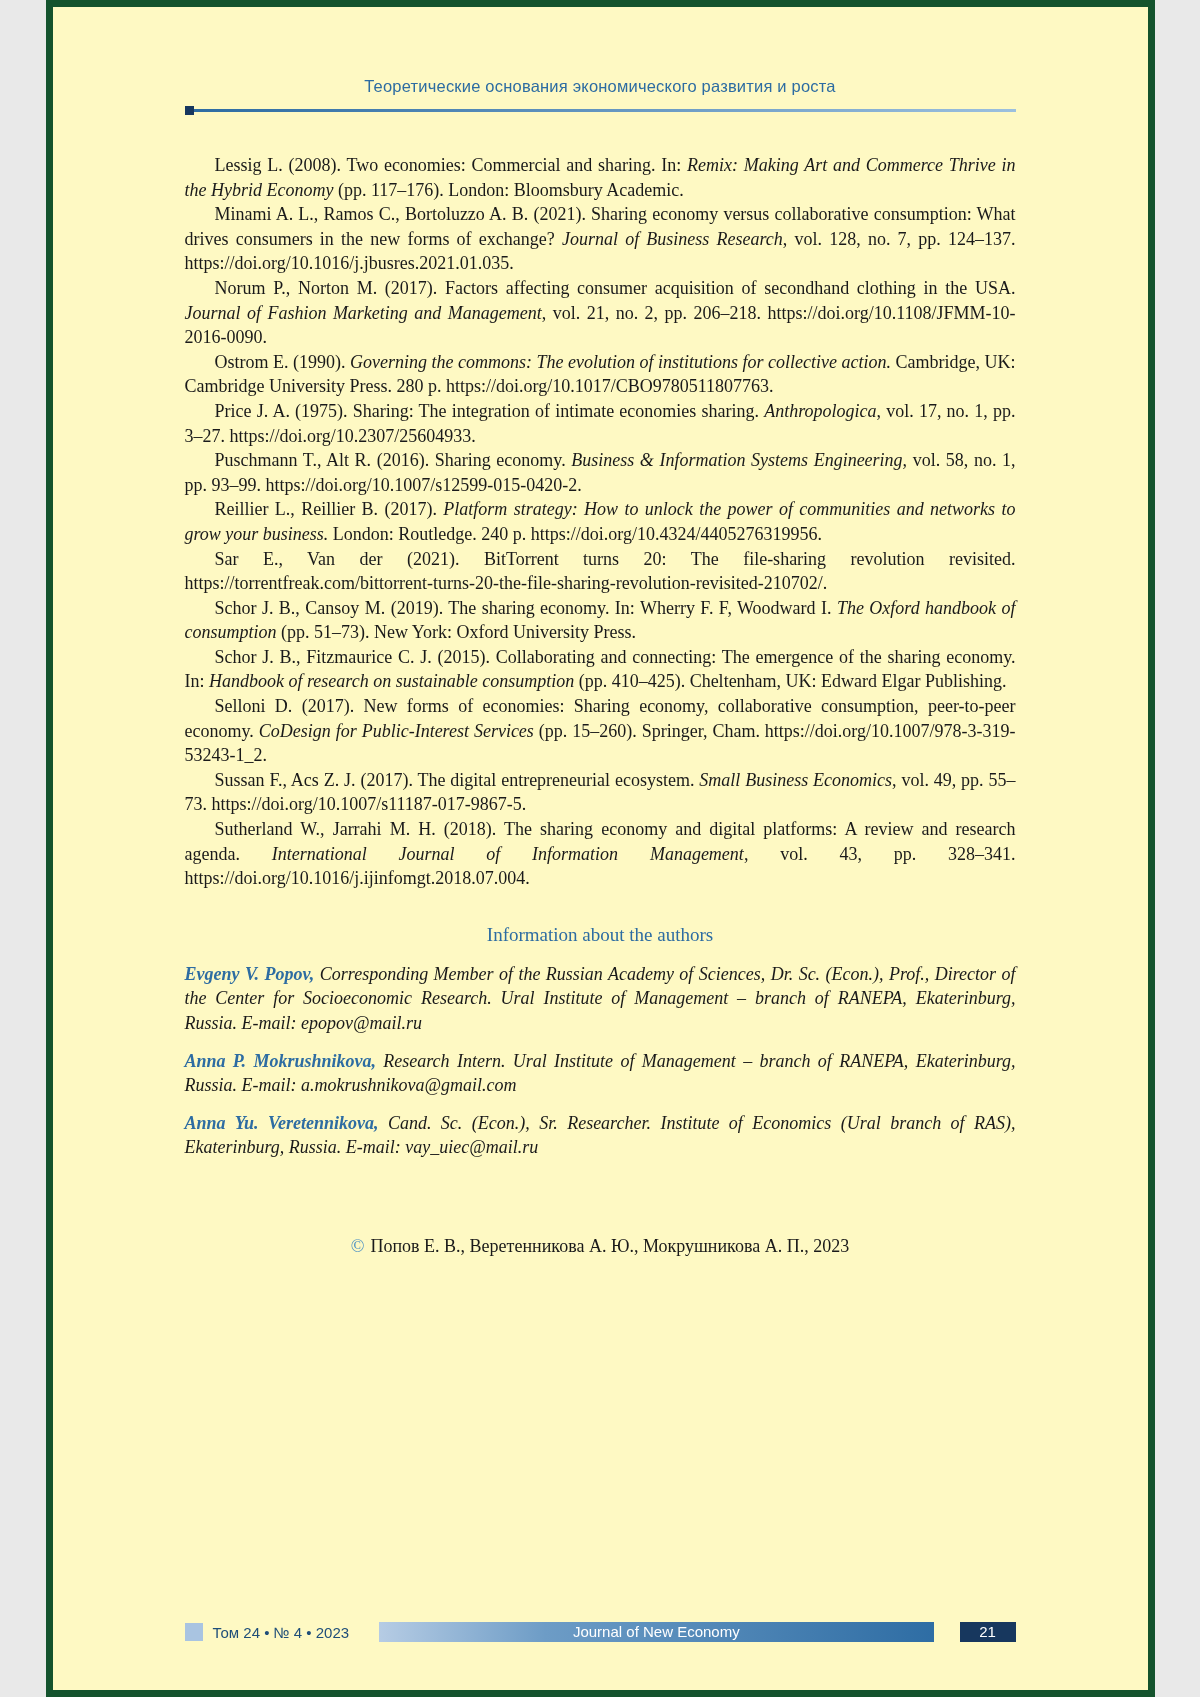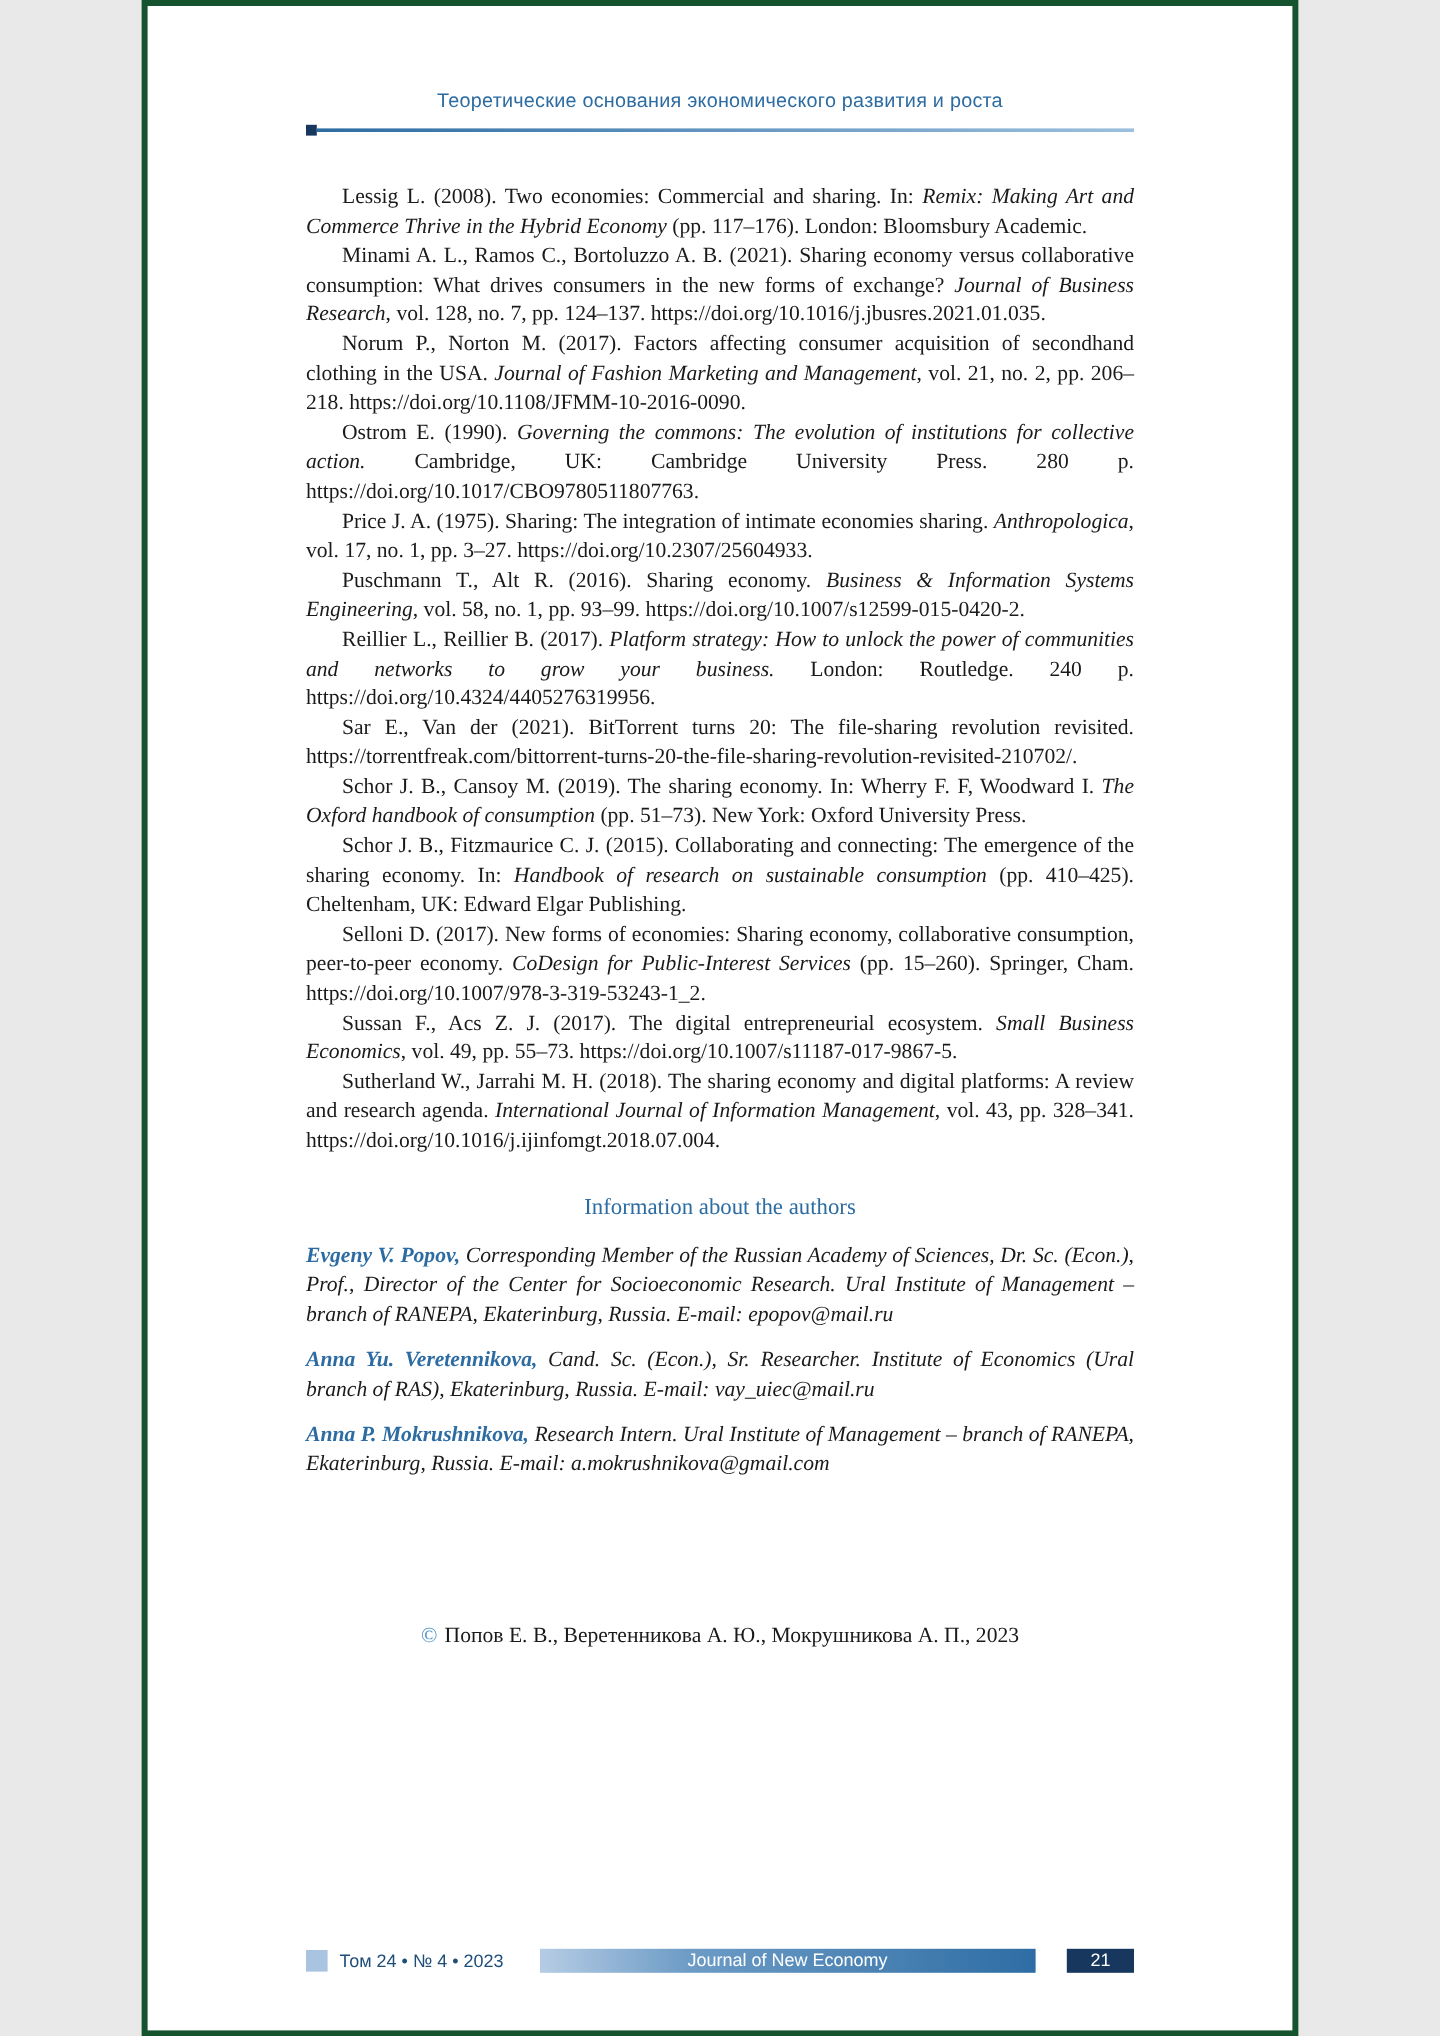--- a/index.html
+++ b/index.html
@@ -1,22 +1,22 @@
 <!DOCTYPE html>
 <html lang="en"><head>
 <meta charset="utf-8">
 <title>Journal page</title>
 <style>
   html,body { margin:0; padding:0; background:#e9e9e9; }
   .page {
     position:relative;
-    width:964px; height:1697px;
+    width:1109px; height:1697px;
     margin:0 auto;
-    background:#ffffff;
-    border:5px solid #14532d;
+    background:#fef9c3;
+    border:7px solid #14532d;
     box-sizing:border-box;
     font-family:"Liberation Serif", serif;
     color:#1a1a1a;
     overflow:hidden;
   }
   .content { padding:0 132px; }
 
   
   .running-head {
     padding-top:70px;
@@ -41,21 +41,21 @@
     text-align:center;
     font-family:Liberation Serif, serif;
     font-size:19px;
     color:#2d6ca2;
   }
   .authors { text-align:justify; font-size:18px; line-height:24.6px; }
   .authors p.author { margin:0 0 13px 0;font-style:italic; }
   .author-name { font-weight:bold; color:#2d6ca2; }
 
   
-  .copyright { margin-top:120px; text-align:center; font-size:18px; }
+  .copyright { margin-top:76px; text-align:center; font-size:18px; }
   .copyright .sym { color:#4a90c4; margin-right:6px; }
 
   
   .footer {
     position:absolute; left:132px; right:132px; bottom:48px;
     display:flex; align-items:center;
     font-family:"Liberation Sans", sans-serif;
     font-size:15px;
   }
   .footer-left { display:flex; align-items:center; flex:0 0 auto; }
@@ -103,22 +103,22 @@
         <p class="ref"><span>Schor J. B., Fitzmaurice C. J. (2015). Collaborating and connecting: The emergence of the sharing economy. In: </span><span class="it">Handbook of research on sustainable consumption</span><span> (pp. 410–425). Cheltenham, UK: Edward Elgar Publishing.</span></p>
         <p class="ref"><span>Selloni D. (2017). New forms of economies: Sharing economy, collaborative consumption, peer-to-peer economy. </span><span class="it">CoDesign for Public-Interest Services</span><span> (pp. 15–260). Springer, Cham. https://doi.org/10.1007/978-3-319-53243-1_2.</span></p>
         <p class="ref"><span>Sussan F., Acs Z. J. (2017). The digital entrepreneurial ecosystem. </span><span class="it">Small Business Economics</span><span>, vol. 49, pp. 55–73. https://doi.org/10.1007/s11187-017-9867-5.</span></p>
         <p class="ref"><span>Sutherland W., Jarrahi M. H. (2018). The sharing economy and digital platforms: A review and research agenda. </span><span class="it">International Journal of Information Management</span><span>, vol. 43, pp. 328–341. https://doi.org/10.1016/j.ijinfomgt.2018.07.004.</span></p>
       </div>
 
     <div class="authors-heading">Information about the authors</div>
 
     <div class="authors">
         <p class="author"><span class="author-name">Evgeny V. Popov,</span><span> Corresponding Member of the Russian Academy of Sciences, Dr. Sc. (Econ.), Prof., Director of the Center for Socioeconomic Research. Ural Institute of Management – branch of RANEPA, Ekaterinburg, Russia. E-mail: epopov@mail.ru</span></p>
+        <p class="author"><span class="author-name">Anna P. Mokrushnikova,</span><span> Research Intern. Ural Institute of Management – branch of RANEPA, Ekaterinburg, Russia. E-mail: a.mokrushnikova@gmail.com</span></p>
         <p class="author"><span class="author-name">Anna Yu. Veretennikova,</span><span> Cand. Sc. (Econ.), Sr. Researcher. Institute of Economics (Ural branch of RAS), Ekaterinburg, Russia. E-mail: vay_uiec@mail.ru</span></p>
-        <p class="author"><span class="author-name">Anna P. Mokrushnikova,</span><span> Research Intern. Ural Institute of Management – branch of RANEPA, Ekaterinburg, Russia. E-mail: a.mokrushnikova@gmail.com</span></p>
       </div>
 
     <div class="copyright">
       <span class="sym">©</span><span>Попов Е. В., Веретенникова А. Ю., Мокрушникова А. П., 2023</span>
     </div>
   </div>
 
   <div class="footer">
     <div class="footer-left">
       <span class="sq"></span>

